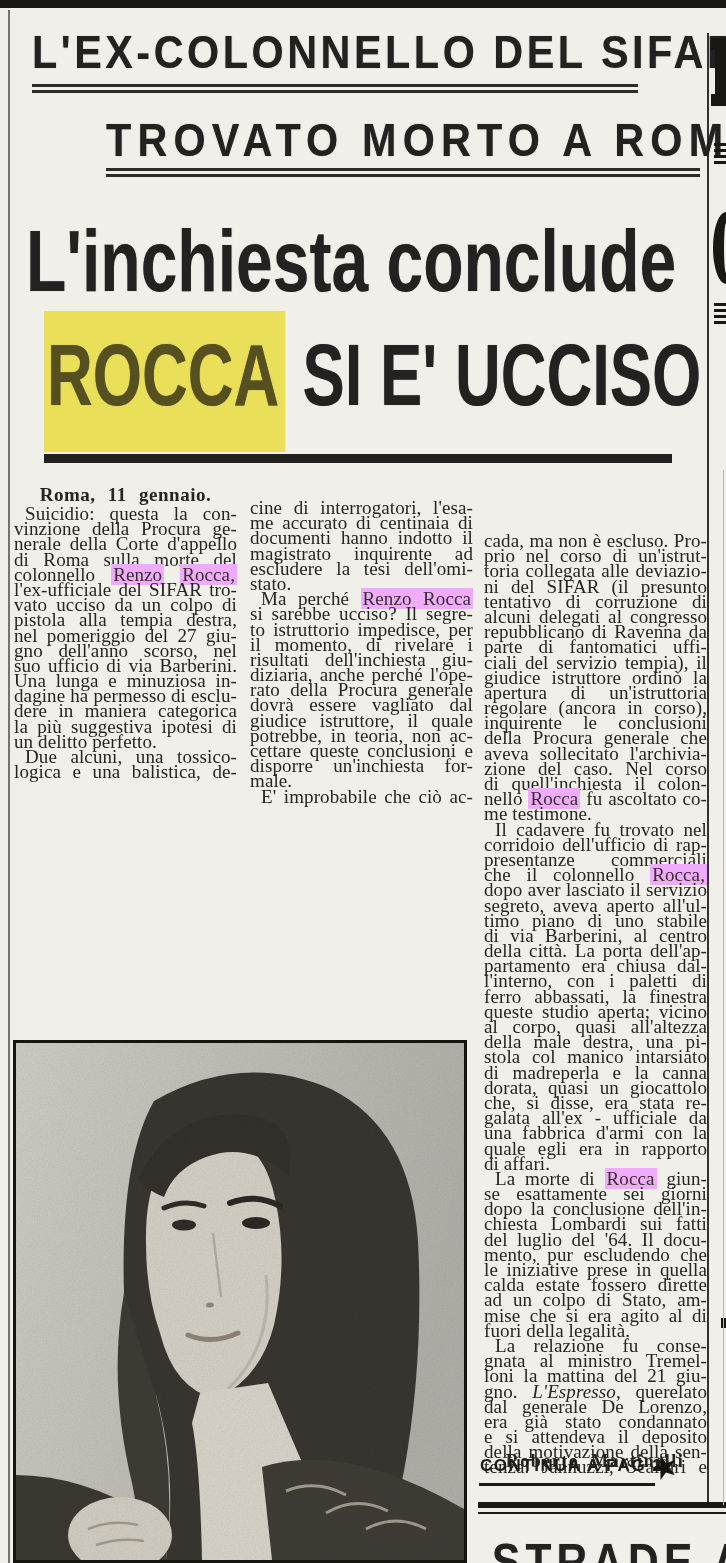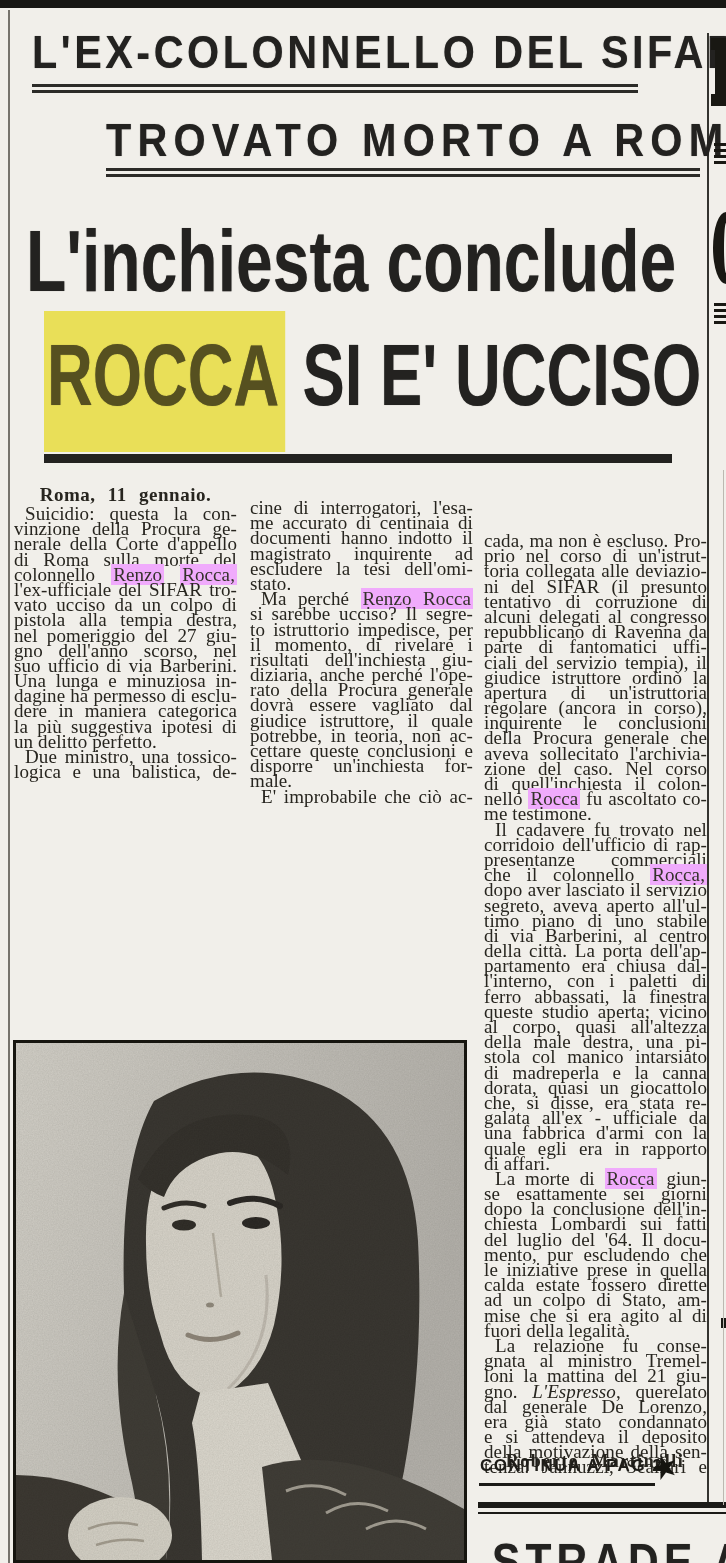--- a/index.html
+++ b/index.html
@@ -89,21 +89,21 @@
         <div class="bl">vato ucciso da un colpo di</div>
         <div class="bl">pistola alla tempia destra,</div>
         <div class="bl">nel pomeriggio del 27 giu-</div>
         <div class="bl">gno dell'anno scorso, nel</div>
         <div class="bl">suo ufficio di via Barberini.</div>
         <div class="bl">Una lunga e minuziosa in-</div>
         <div class="bl">dagine ha permesso di esclu-</div>
         <div class="bl">dere in maniera categorica</div>
         <div class="bl">la più suggestiva ipotesi di</div>
         <div class="bl end">un delitto perfetto.</div>
-        <div class="bl ind">Due ministro, una tossico-</div>
+        <div class="bl ind">Due alcuni, una tossico-</div>
         <div class="bl">logica e una balistica, de-</div>
       </div>
   </div>
   <div class="col" style="left:250px;top:500px;">
     <div>
         <div class="bl">cine di interrogatori, l'esa-</div>
         <div class="bl">me accurato di centinaia di</div>
         <div class="bl">documenti hanno indotto il</div>
         <div class="bl">magistrato inquirente ad</div>
         <div class="bl">escludere la tesi dell'omi-</div>

